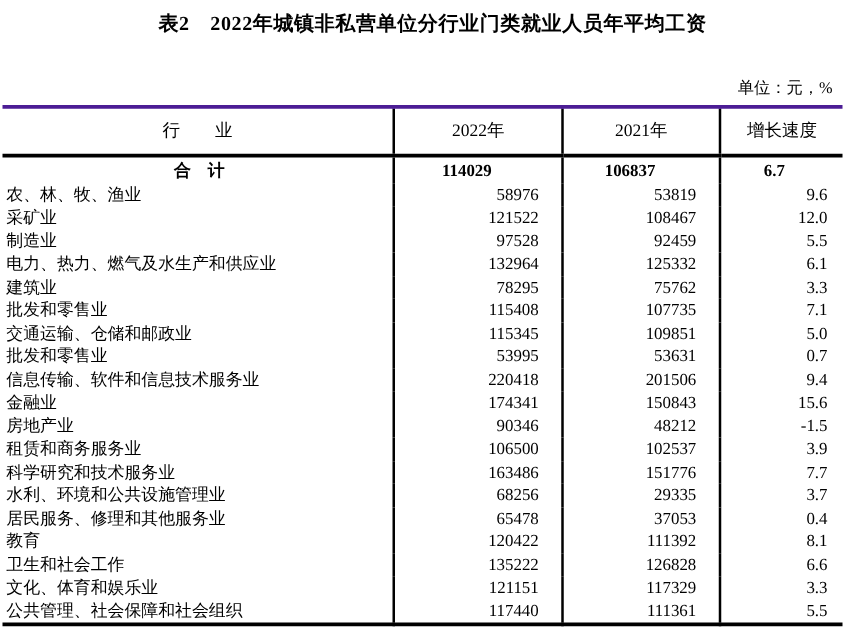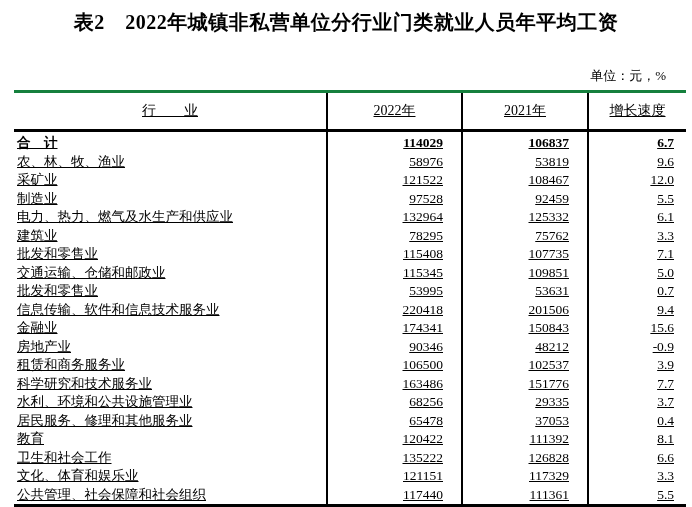--- a/index.html
+++ b/index.html
@@ -12,39 +12,38 @@
     height: 507px;
     font-family: "Liberation Serif", "DejaVu Serif", serif;
     color: #000000;
     position: relative;
     overflow: hidden;
   }
   .title {
     margin: 0;
     padding-top: 9px;
     text-align: center;
-    font-size: 20px;
+    font-size: 16px;
     font-weight: bold;
     letter-spacing: 0.5px;
   }
   .unit-label {
     margin-top: 31px;
     margin-right: 26px;
     margin-bottom: 5px;
     text-align: right;
     font-size: 13px;
   }
   table.stats-table {
     border-collapse: collapse;
     table-layout: fixed;
     width: 672px;
-    margin-left: 14px;
-    border-top: 3px solid #15803d;
+    margin-left: 2px;
+    border-top: 3px solid #4c1d95;
     border-bottom: 3px solid #000;
-    text-decoration: underline;
   }
   .stats-table col.c-industry { width: 313px; }
   .stats-table col.c-2022     { width: 135px; }
   .stats-table col.c-2021     { width: 126px; }
   .stats-table col.c-growth   { width: 98px; }
 
   .stats-table th {
     font-weight: normal;
     font-size: 14px;
     height: 36px;
@@ -78,20 +77,21 @@
   }
   .stats-table td.cell-growth {
     text-align: right;
     padding-right: 12px;
   }
   .stats-table tbody tr.bold-row td {
     font-weight: bold;
   }
   .stats-table tbody tr:first-child td {
     padding-top: 2px;
+    text-align: center;
   }
 </style>
 </head>
 <body>
 
 <div class="page">
   <h1 class="title">表2　2022年城镇非私营单位分行业门类就业人员年平均工资</h1>
   <div class="unit-label">单位：元，%</div>
   <table class="stats-table">
     <colgroup>
@@ -172,21 +172,21 @@
         <tr>
           <td class="cell-industry">金融业</td>
           <td class="cell-num">174341</td>
           <td class="cell-num">150843</td>
           <td class="cell-growth">15.6</td>
         </tr>
         <tr>
           <td class="cell-industry">房地产业</td>
           <td class="cell-num">90346</td>
           <td class="cell-num">48212</td>
-          <td class="cell-growth">-0.9</td>
+          <td class="cell-growth">-1.5</td>
         </tr>
         <tr>
           <td class="cell-industry">租赁和商务服务业</td>
           <td class="cell-num">106500</td>
           <td class="cell-num">102537</td>
           <td class="cell-growth">3.9</td>
         </tr>
         <tr>
           <td class="cell-industry">科学研究和技术服务业</td>
           <td class="cell-num">163486</td>

